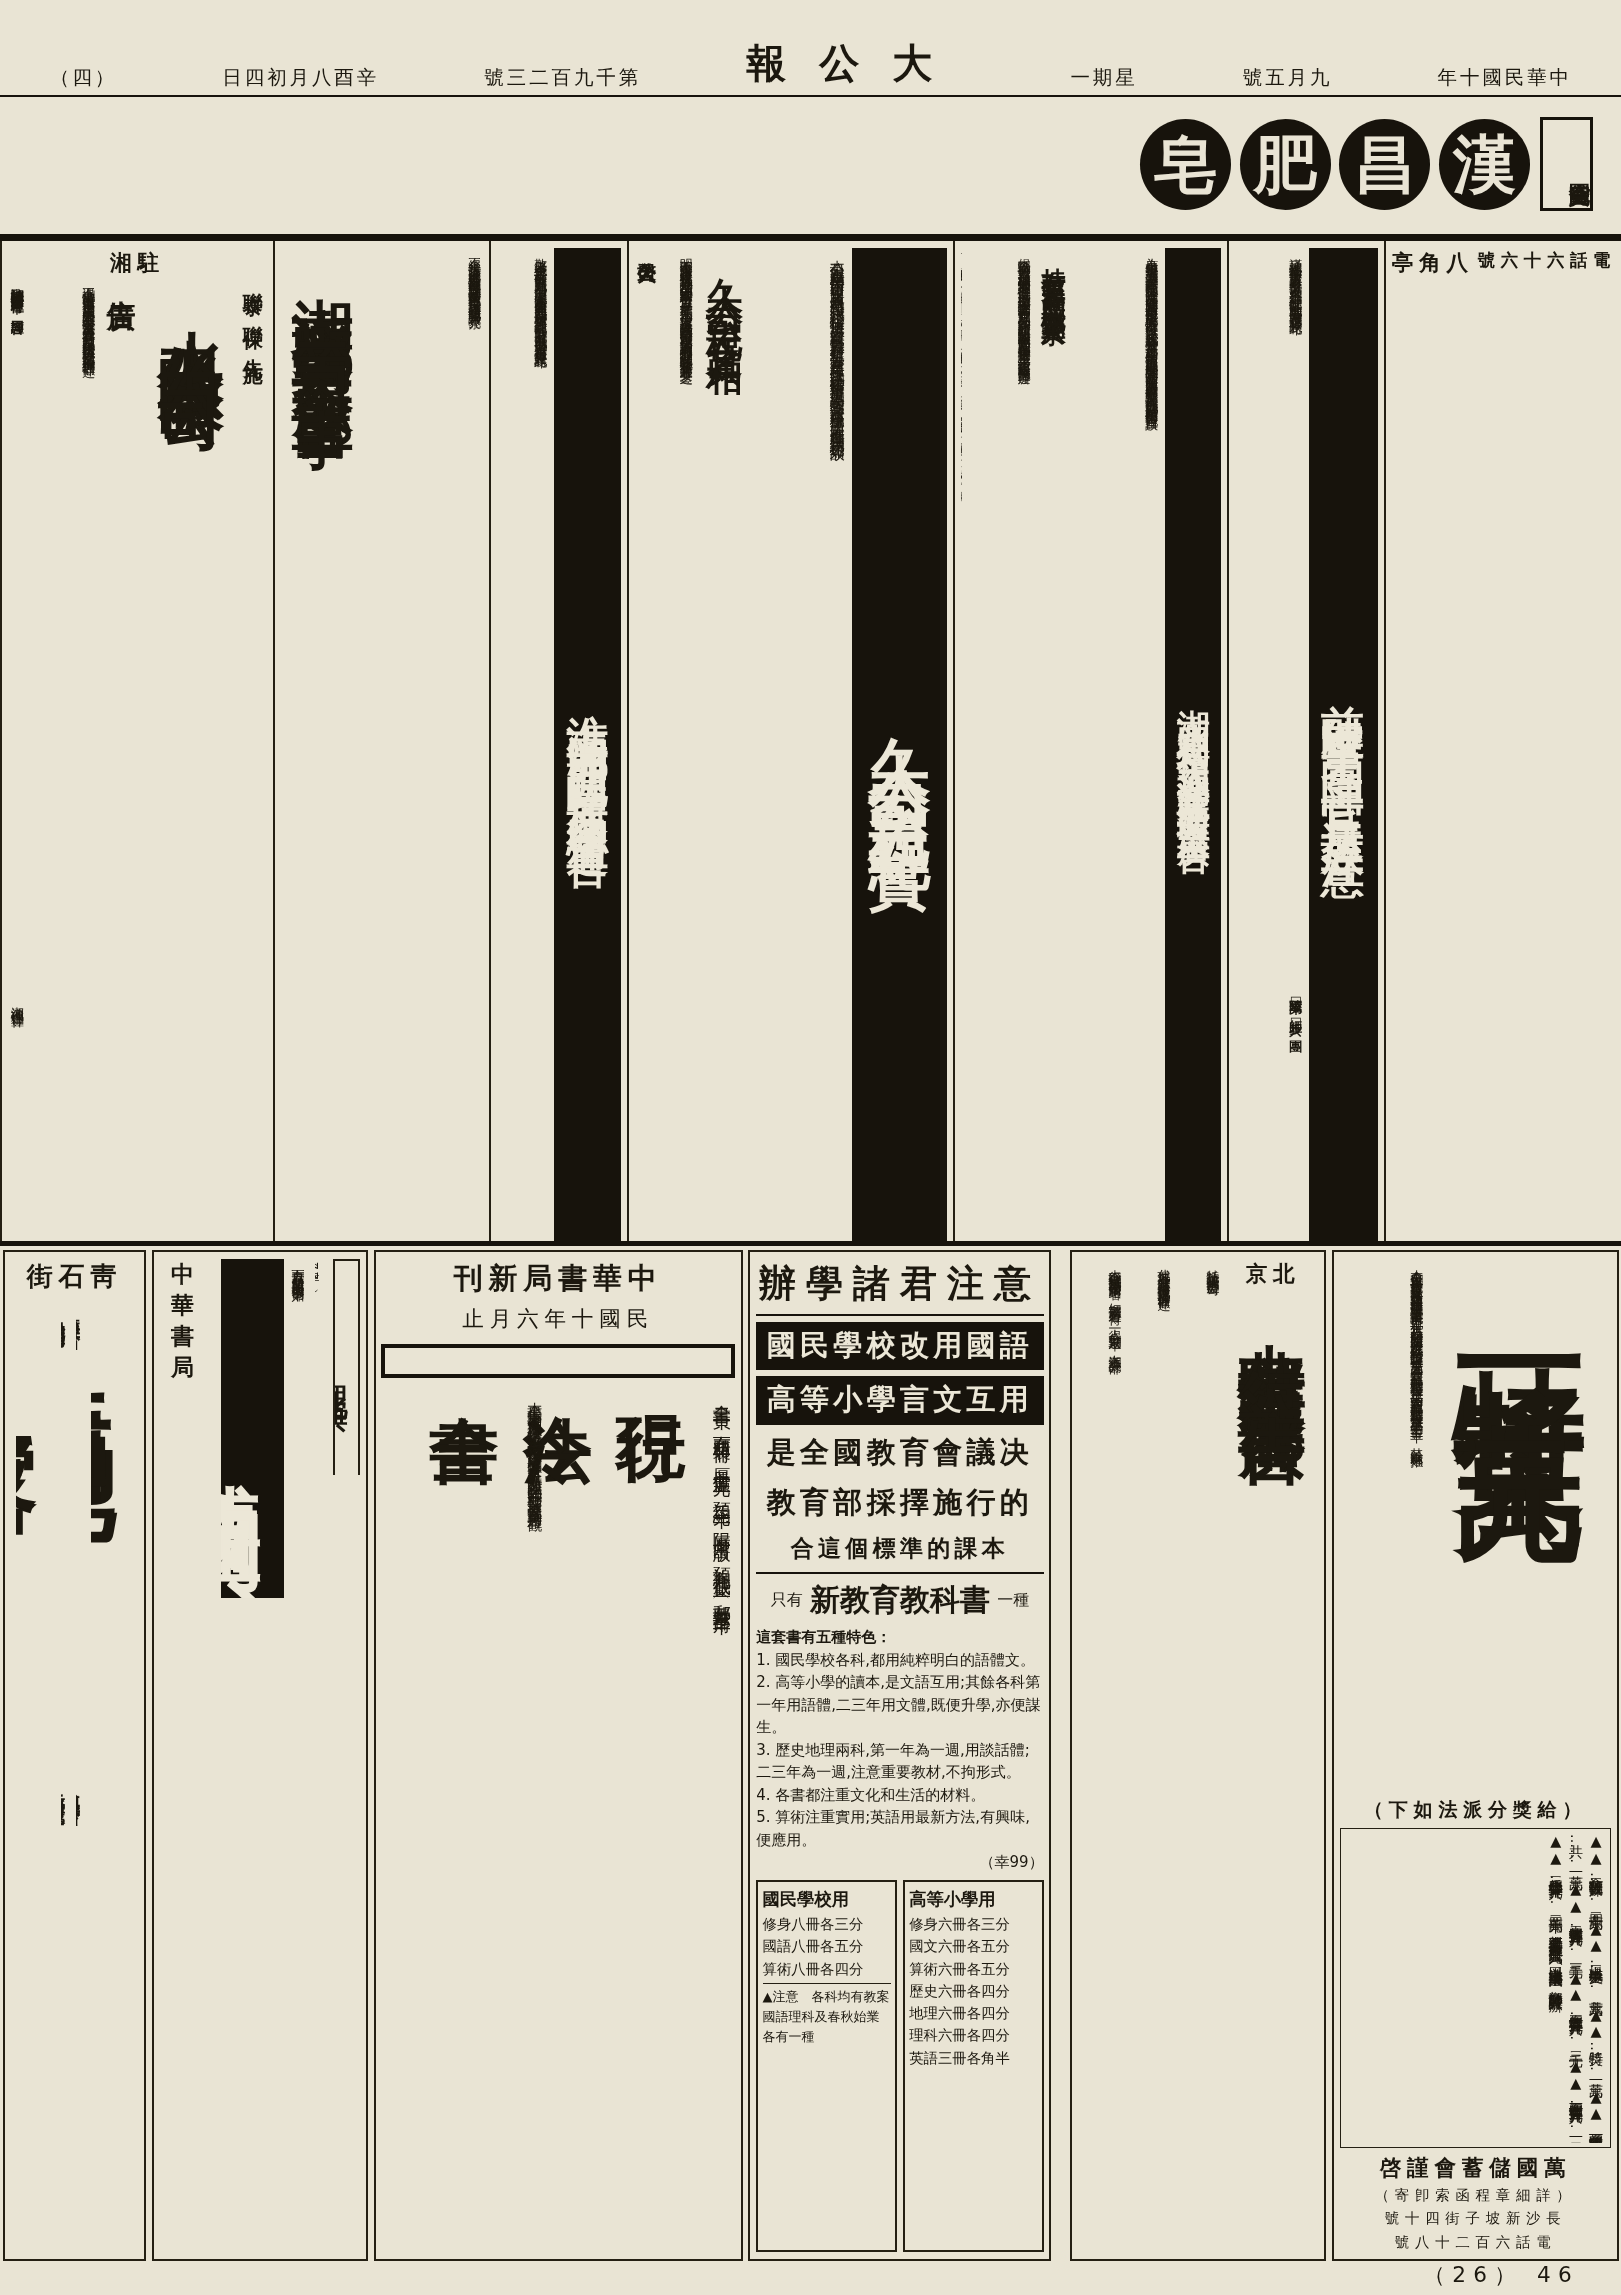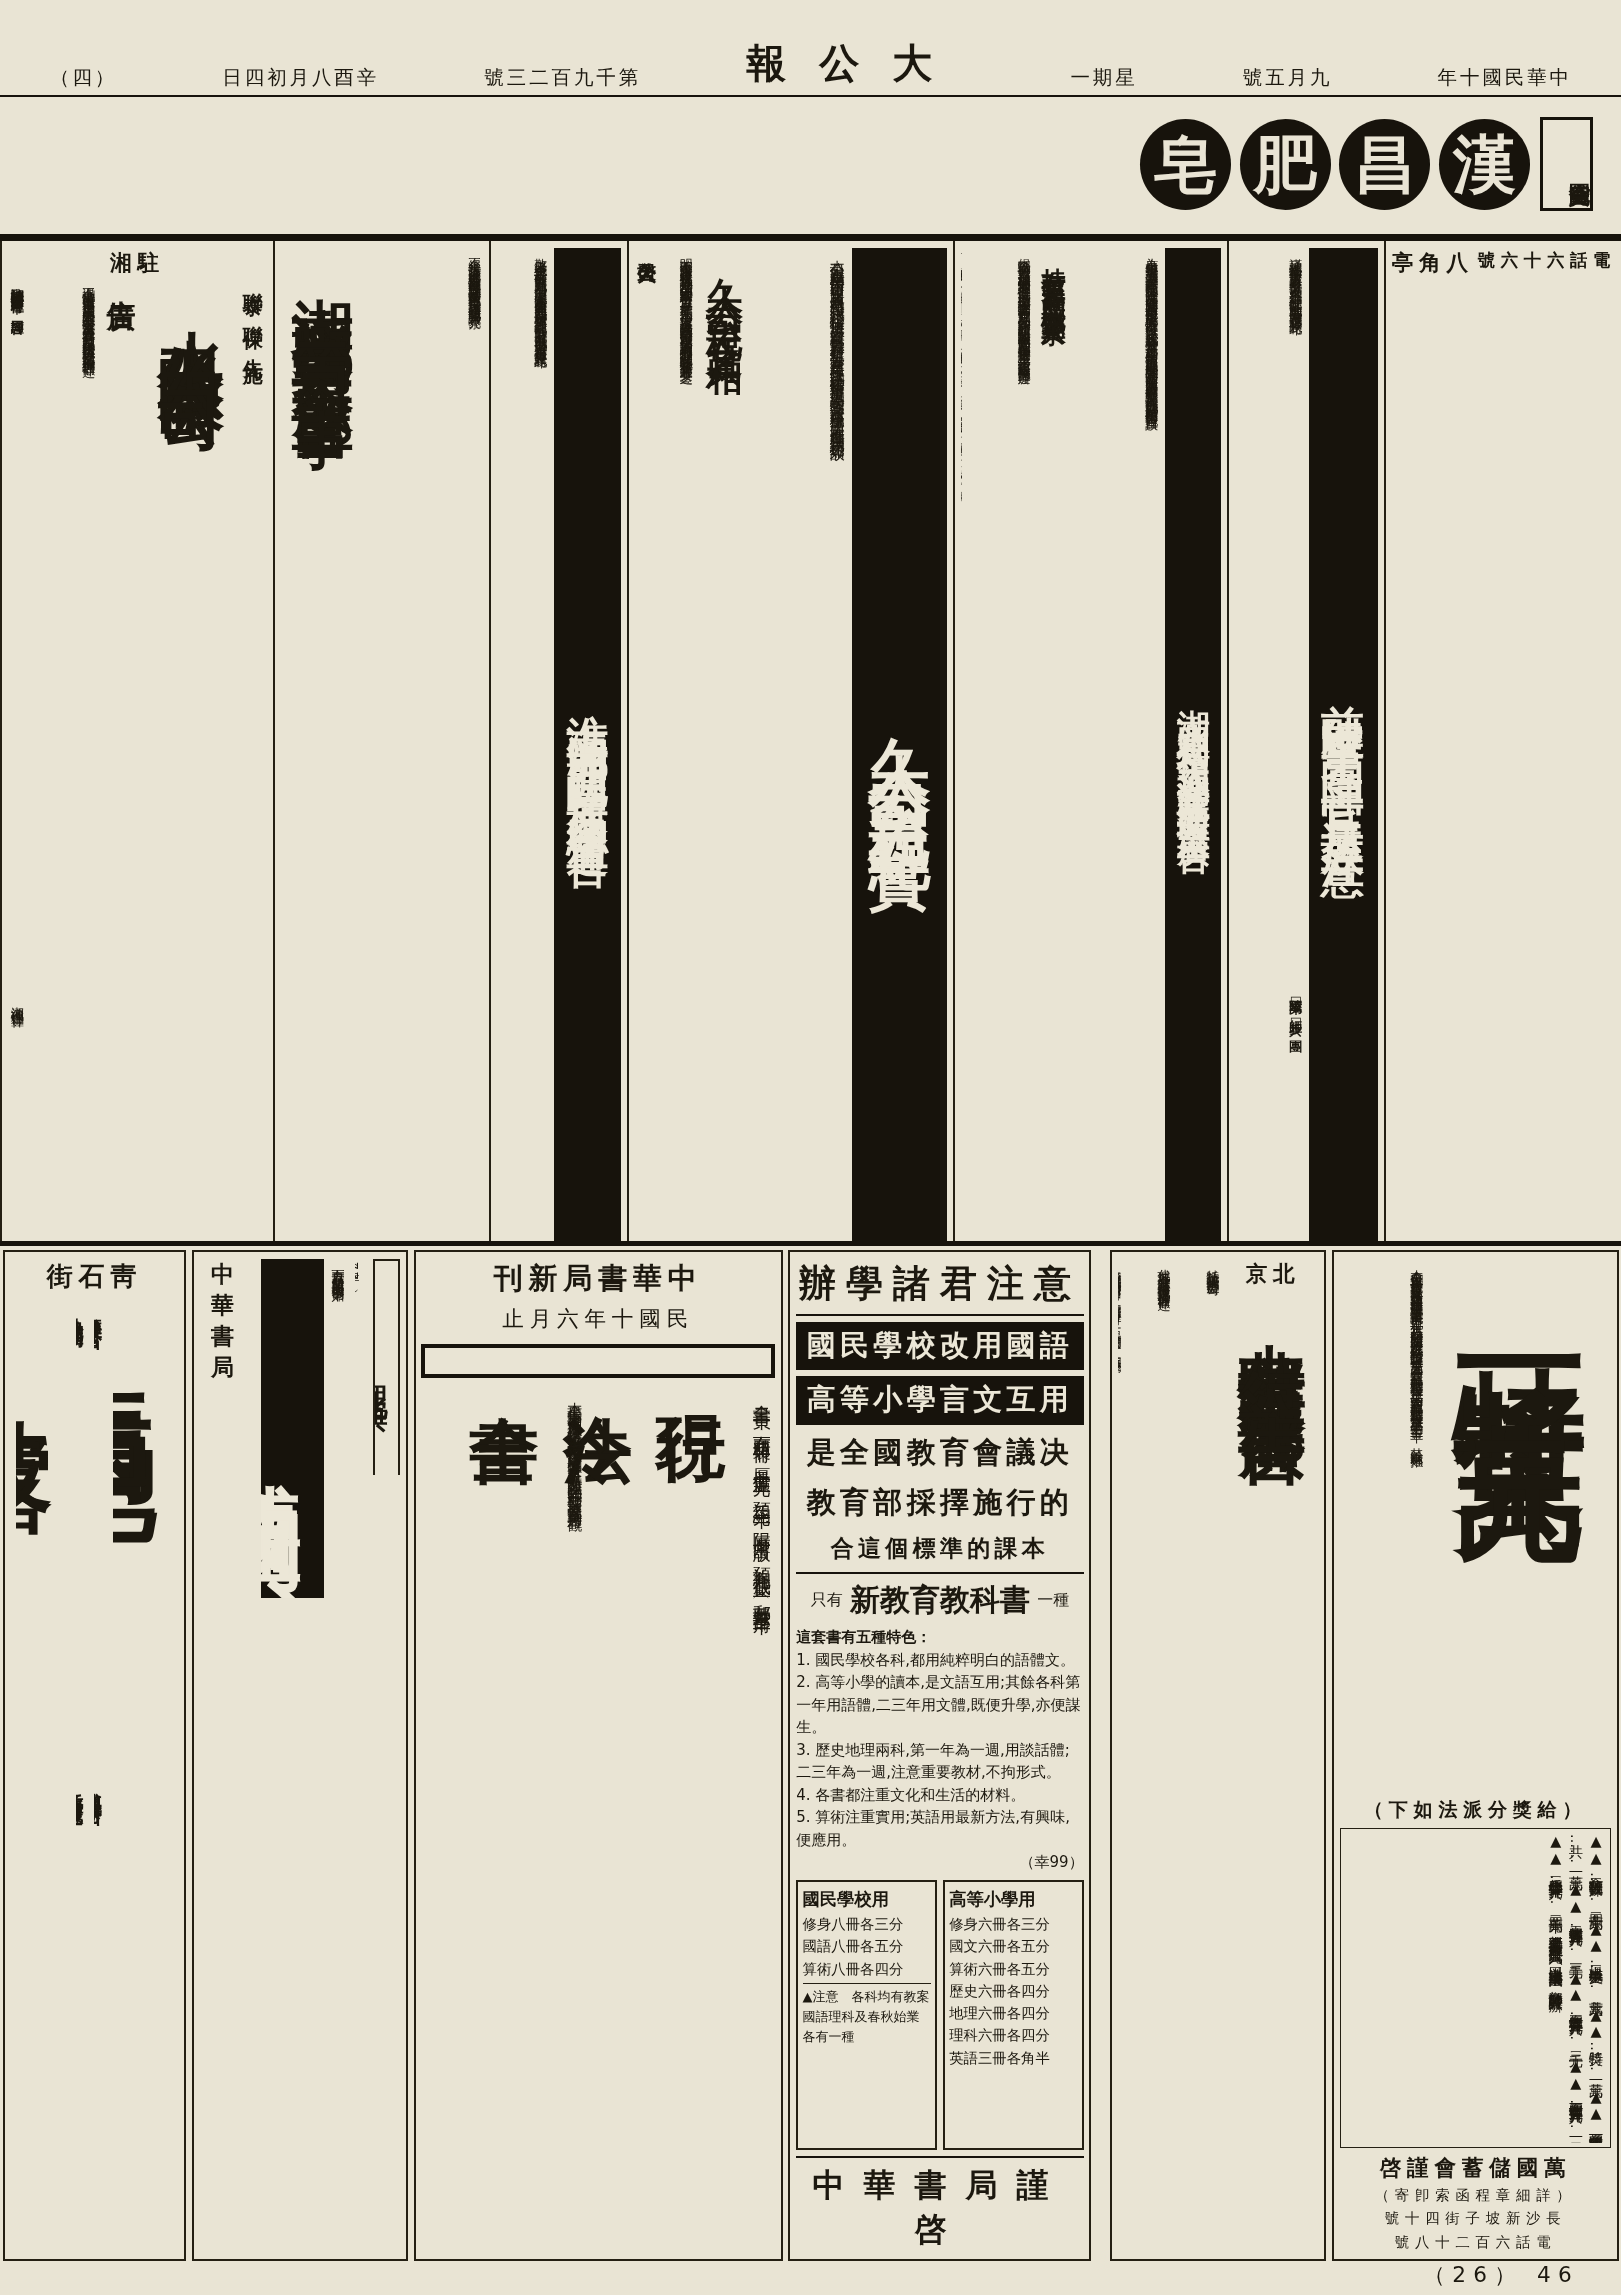--- a/index.html
+++ b/index.html
@@ -168,21 +168,21 @@
         <div class="v vt prize-item" style="width:100%;">
           <span>▲▲會額二萬號實收洋……二十四萬元</span>　<span>▲▲提出二成半獎金……六萬元</span>　<span>▲▲特獎……一萬元</span>　<span>▲▲十個頭獎各得洋一千元共……一萬元</span>　<span>▲▲十個二獎各得洋三百元共……三千元</span>　<span>▲▲十個三獎各得洋二百元共……二千元</span>　<span>▲▲十個四獎各得洋一百元共……一千元</span>　<span>▲▲二千個小獎各得洋十二元共……二萬四千元</span>　<span>（得獎者共有二千〇四十一人）（得洋共發出六萬元）</span>　<span>以上辦法業已稟准法國□部會計師并蒙贊許照辦</span>
         </div>
       </div>
       <div class="hdr rtl" style="font-size:21.6px;">萬國儲蓄會謹啓</div>
       <div class="hdr rtl" style="font-size:14.4px;font-weight:normal;">（詳細章程函索卽寄）</div>
       <div class="hdr rtl" style="font-size:14.4px;font-weight:normal;">長沙新坡子街四十號</div>
       <div class="hdr rtl" style="font-size:14.4px;font-weight:normal;">電話六百二十八號</div>
     </div>
 
-    <div class="bblk" style="width:216px;display:flex;flex-direction:row-reverse;gap:6px;margin-left:16px;">
+    <div class="bblk" style="width:256px;display:flex;flex-direction:row-reverse;gap:6px;margin-left:16px;">
       <div style="display:flex;flex-direction:column;height:100%;">
         <div class="hdr rtl">北京</div>
         <div class="v vbig" style="flex:1;font-size:68px;letter-spacing:7.2px;overflow:hidden;">中華儲蓄銀行漢分部廣告</div>
       </div>
       <div class="v vt vsmall" style="width:43px;">特託新坡子街湘盛煙公司</div>
       <div class="v vt vsmall" style="width:43px;">代理各界有志儲蓄者請移玉代理處接洽毋任歡迎</div>
       <div class="v vt vsmall" style="flex:1;">
         <span>本行辦理特別獎勵儲金信用昭著</span>　<span>短期儲蓄必有一得</span>　<span>人得一分到期還本</span>　<span>在湘添設分部</span>
       </div>
     </div>
@@ -220,21 +220,20 @@
           <div class="th">高等小學用</div>
           <div>修身六冊各三分</div>
           <div>國文六冊各五分</div>
           <div>算術六冊各五分</div>
           <div>歷史六冊各四分</div>
           <div>地理六冊各四分</div>
           <div>理科六冊各四分</div>
           <div>英語三冊各角半</div>
         </div>
       </div>
-      <div class="bx-sig">中華書局謹啓</div>
     </div>
 
     <div class="bblk" style="width:369px;display:flex;flex-direction:column;gap:4.3px;">
       <div class="hdr rtl" style="font-size:29px;">中華書局新刊</div>
       <div class="hdr rtl" style="font-size:21.6px;font-weight:normal;">民國十年六月止</div>
       <div class="fl-box">
         <div class="v fl-pair">現行</div>
         <div class="v fl-pair">法令</div>
         <div class="v fl-pair">全書</div>
       </div>

